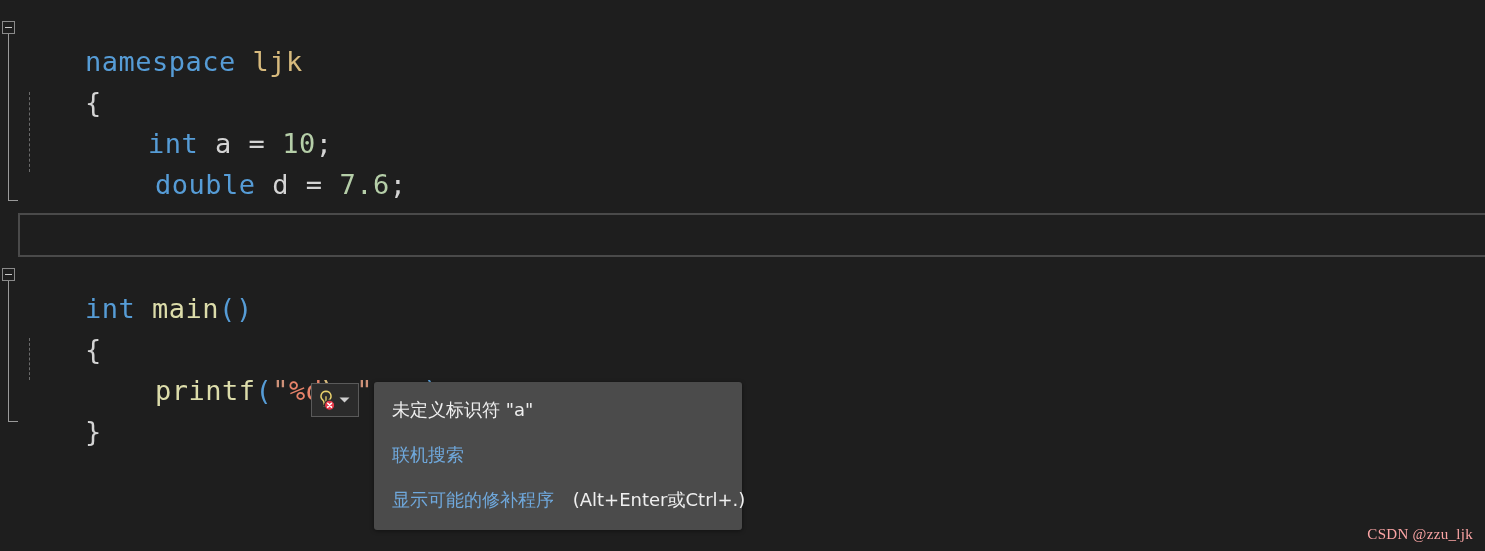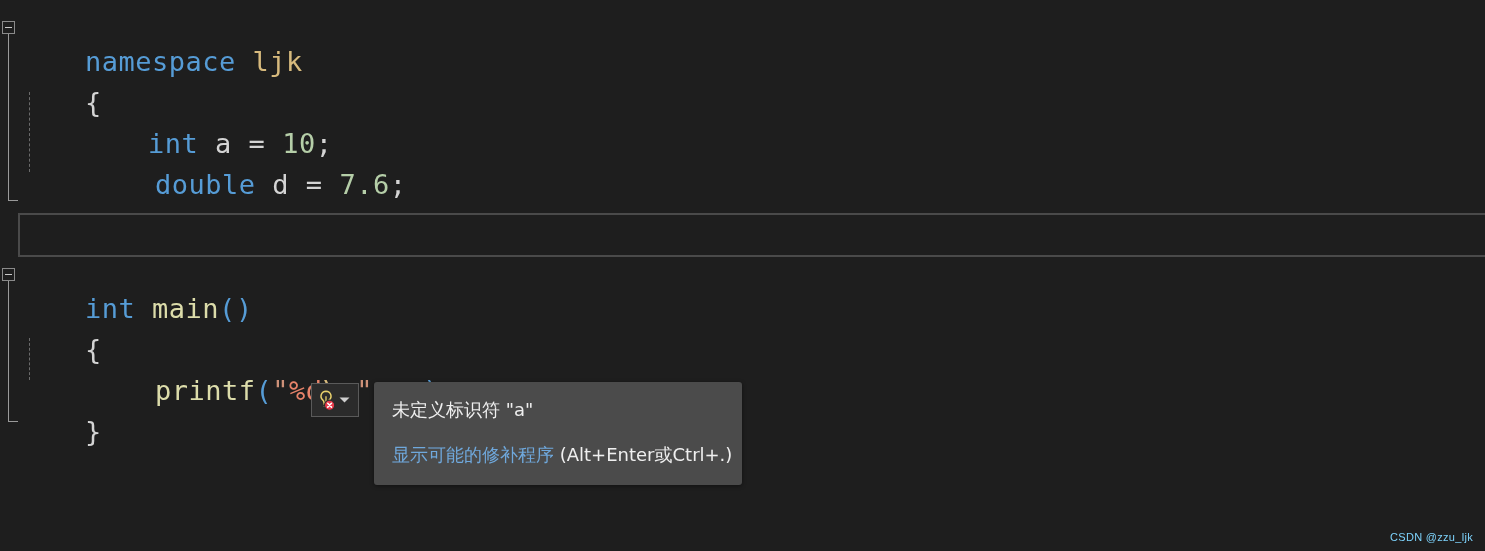--- a/index.html
+++ b/index.html
@@ -145,30 +145,30 @@
   }
   .tip-row {
     padding: 0 18px;
     font-size: 18px;
     line-height: 1.55;
     color: #efefef;
     white-space: nowrap;
   }
   .tip-row + .tip-row { margin-top: 17px; }
   .tip-link { color: #6fa8dc; cursor: pointer; }
-  .tip-suffix { color: #efefef; }
+  .tip-suffix { color: #efefef; margin-left: 13px; }
 
   
   #watermark {
     position: absolute;
     right: 12px;
     bottom: 8px;
-    font-family: Liberation Sans, sans-serif;
-    font-size: 11px;
-    color: #7dd3fc;
+    font-family: Liberation Serif, serif;
+    font-size: 15px;
+    color: #fca5a5;
     letter-spacing: .3px;
   }
 </style>
 </head>
 <body>
 
 <div id="editor">
 
   <div class="fold-box" style="left:2px; top:21px;"></div>
   <div class="struct-line" style="left:8px; top:34px; height:166px;"></div>
@@ -237,19 +237,22 @@
     <span class="chev">
       <svg width="11" height="8" viewBox="0 0 11 8">
           <path d="M0.5 1.5 L5.5 6.5 L10.5 1.5 z" fill="#cfcfcf"></path>
         </svg>
     </span>
   </div>
 
   <div id="tooltip" style="left:374px; top:382px; width:368px;">
     <div class="tip-row">未定义标识符 "a"</div>
     <div class="tip-row">
+      <span class="tip-link">联机搜索</span>
+    </div>
+    <div class="tip-row">
       <span class="tip-link">显示可能的修补程序</span><span class="tip-suffix"> (Alt+Enter或Ctrl+.)</span>
     </div>
   </div>
 
   <div id="watermark">CSDN @zzu_ljk</div>
 
 </div>
 
 </body></html>

